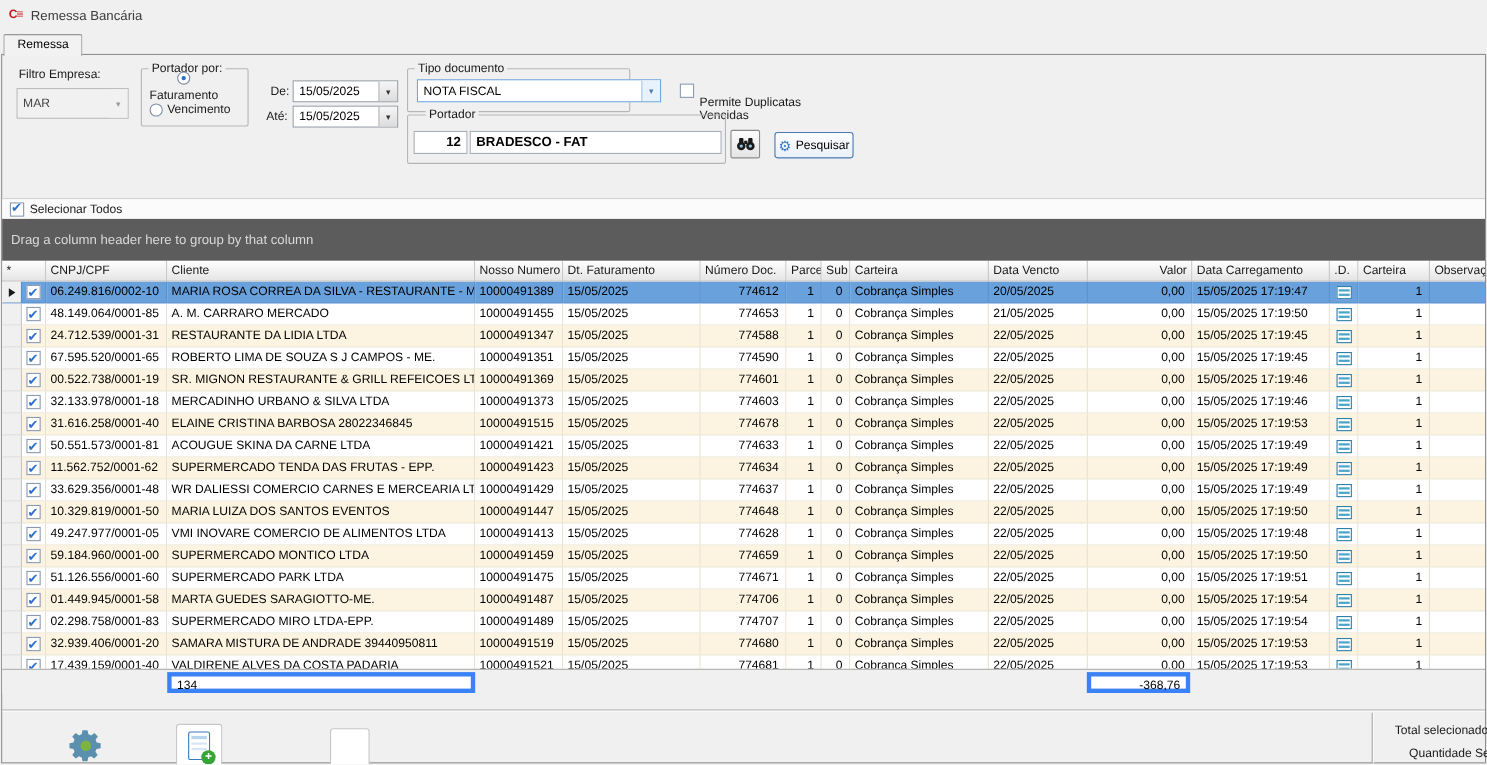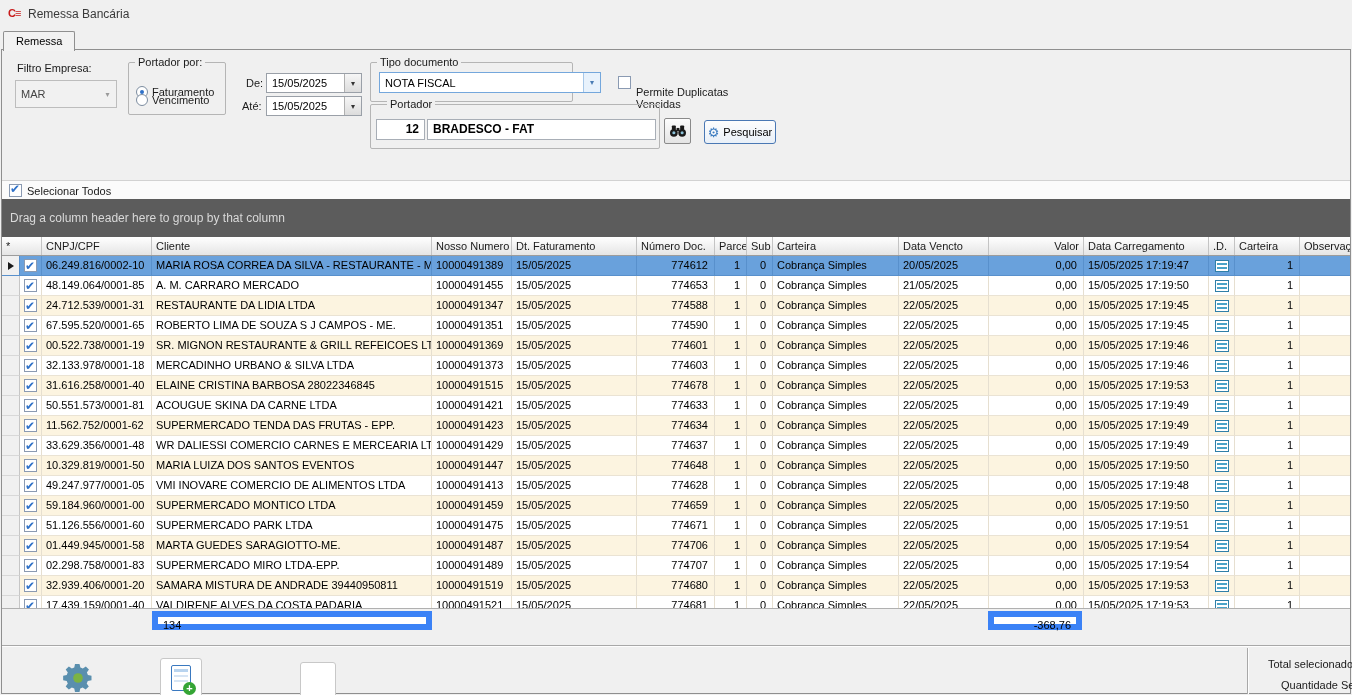--- a/index.html
+++ b/index.html
@@ -72,21 +72,21 @@
   .col-sub{width:26px;} .col-carteira{width:126px;} .col-vencto{width:90px;}
   .col-valor{width:95px;} .col-carreg{width:125px;} .col-d{width:26px;}
   .col-carteira2{width:65px;} .col-obs{width:54px; border-right:none;}
 
   .dicon { width:14px; height:12px; border:1px solid #2f7fa8; background:#fff; position:relative; display:inline-block; }
   .dicon::before { content:""; position:absolute; left:1px; right:1px; top:2px; height:2px; background:#4aa3c8; }
   .dicon::after { content:""; position:absolute; left:1px; right:1px; top:6px; height:2px; background:#4aa3c8; }
 
   
   .gfooter { position:absolute; left:2px; top:608px; width:1348px; height:23px; background:#f0f0f0; border-top:1px solid #b0b0b0; }
-  .fbox { position:absolute; top:2px; height:19px; background:#fff; border:6px solid #3b82f6; line-height:17px; font-size:11px; padding:0 5px; }
+  .fbox { position:absolute; top:2px; height:19px; background:#fff; border:4px solid #3b82f6; line-height:17px; font-size:11px; padding:0 5px; }
 
   
   .hdiv { position:absolute; left:2px; top:645px; width:1348px; height:2px; border-top:1px solid #a8a8a8; border-bottom:1px solid #fdfdfd; }
   .vdiv { position:absolute; left:1247px; top:648px; width:2px; height:46px; border-left:1px solid #a8a8a8; border-right:1px solid #fdfdfd; }
   .flatbtn { position:absolute; background:transparent; border:none; display:flex; align-items:center; justify-content:center; }
   .whitebtn { position:absolute; background:#fff; border:1px solid #c8c8c8; border-radius:3px; display:flex; align-items:center; justify-content:center; }
   .docicon { width:20px; height:26px; background:#fff; border:1px solid #3a79c0; border-radius:2px; position:relative; }
   .docicon::before { content:""; position:absolute; left:2px; right:2px; top:3px; height:3px; background:#b9d4ef; }
   .docicon::after { content:""; position:absolute; left:2px; right:2px; top:9px; height:2px; background:#d7e5f4; box-shadow:0 5px 0 #d7e5f4; }
   .plusbadge { position:absolute; right:-6px; bottom:-5px; width:13px; height:13px; background:#35a535; color:#fff; border-radius:50%; font-size:11px; line-height:12px; text-align:center; font-weight:bold; }
@@ -109,21 +109,21 @@
   <div class="panel"></div>
 
   <span class="lbl abs" style="left:17px;top:62px;">Filtro Empresa:</span>
   <div class="combo disabled abs" style="left:15px;top:80px;width:102px;height:28px;">
     <span class="val">MAR</span>
     <span class="cbtn">▾</span>
   </div>
 
   <div class="groupbox abs" style="left:128px;top:62px;width:98px;height:53px;">
     <span class="legend">Portador por:</span>
-    <div class="radiorow" style="top:22px;">
+    <div class="radiorow" style="top:2px;flex-direction:column;">
       <span class="radio sel"></span>
       <span class="lbl">Faturamento</span>
     </div>
     <div class="radiorow" style="top:30px;">
       <span class="radio"></span>
       <span class="lbl">Vencimento</span>
     </div>
   </div>
 
   <span class="lbl abs" style="left:246px;top:77px;">De:</span>

